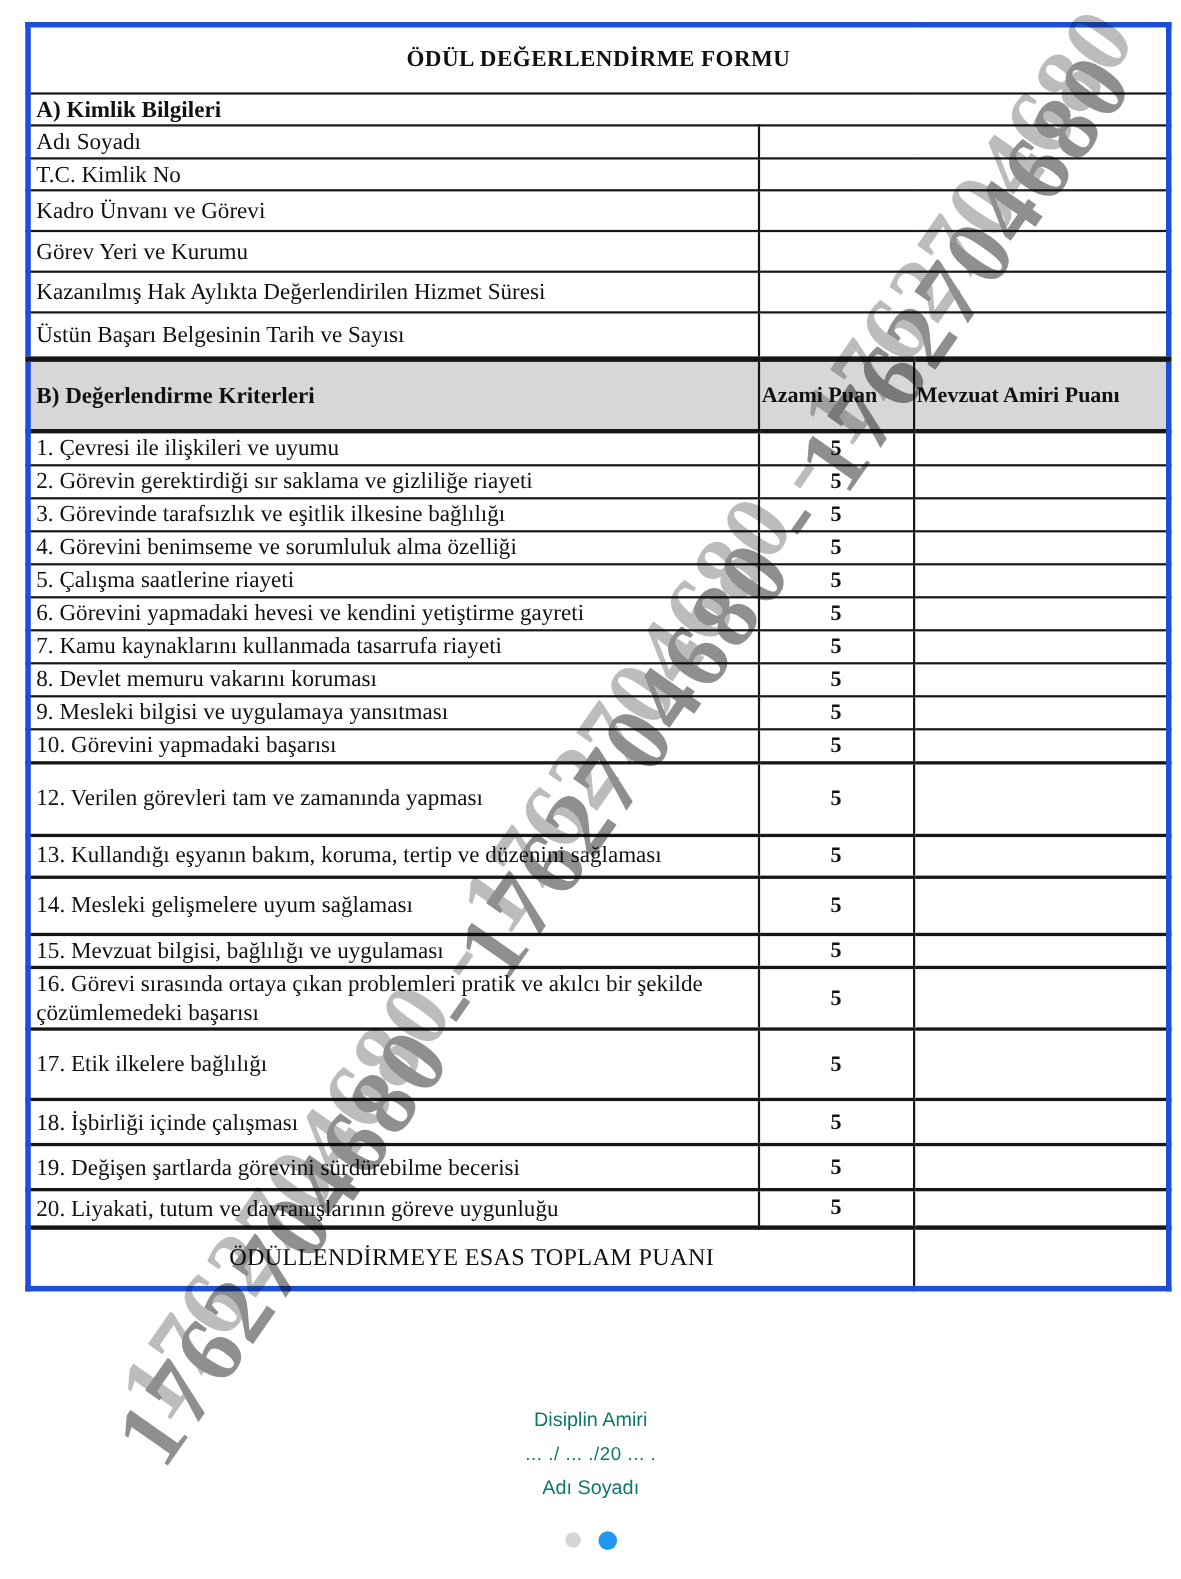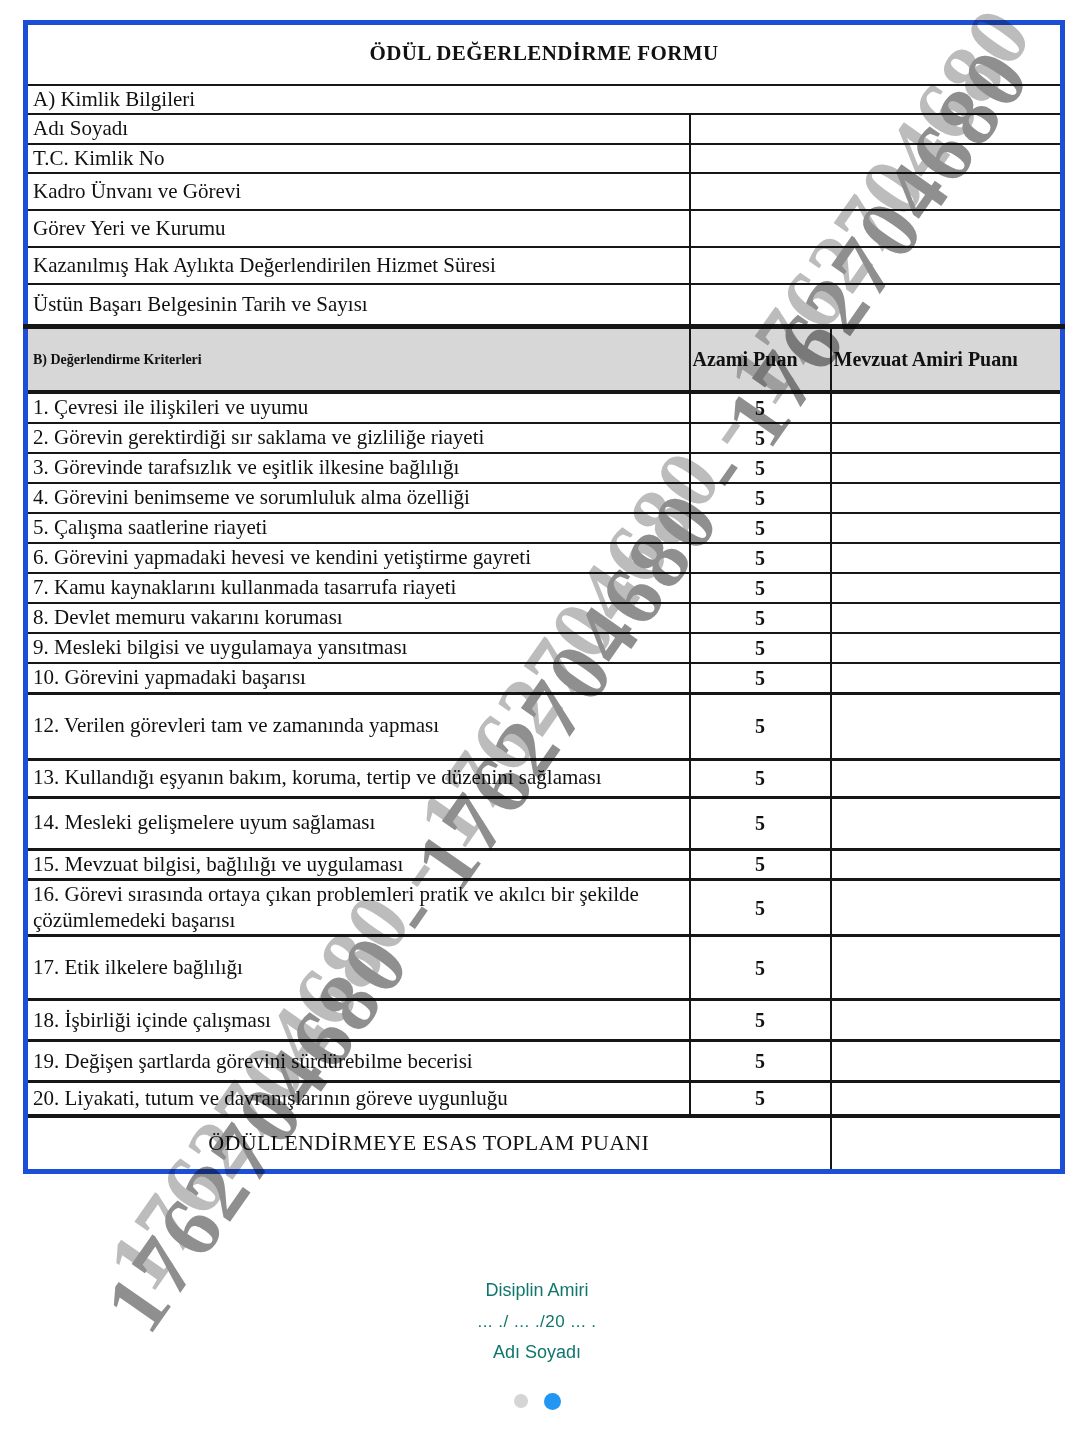--- a/index.html
+++ b/index.html
@@ -35,35 +35,35 @@
   col.c1 { width: 664px; }
   col.c2 { width: 141px; }
   col.c3 { width: 232px; }
 
   td.title-cell {
     height: 62px; text-align: center;
     font-weight: bold; font-size: 21px; letter-spacing: .4px;
     border-bottom-width: 5px;
   }
   td.a-header {
-    height: 27px; font-weight: normal; font-size: 21px;
+    height: 27px; font-weight: bold; font-size: 21px;
     border-bottom-width: 3px;
   }
   #identity-rows td { height: 27px; }
   #identity-rows tr:nth-child(n+3) td { height: 37px; margin-left: 34px; }
   #identity-rows tr:nth-child(6) td { height: 42px; }
 
   tr.b-header td {
     background: #d7d7d7;
     height: 66px;
     font-weight: bold;
     border-top-width: 5px;
     border-bottom-width: 4px;
   }
-  tr.b-header td.bh-crit { font-size: 14px; }
+  tr.b-header td.bh-crit { font-size: 21px; }
   tr.b-header td.bh-col  { font-size: 20px; text-align: left; padding: 1px 2px; }
 
   #criteria-rows td { height: 30px; }
   #criteria-rows td.cr-score { text-align: center; font-weight: bold; font-size: 20px; }
   #criteria-rows tr:nth-child(11) td { height: 66px; }
   #criteria-rows tr:nth-child(12) td { height: 38px; }
   #criteria-rows tr:nth-child(13) td { height: 52px; }
   #criteria-rows tr:nth-child(16) td { height: 64px; }
   #criteria-rows tr:nth-child(17) td { height: 41px; }
   #criteria-rows tr:nth-child(18) td { height: 41px; }

